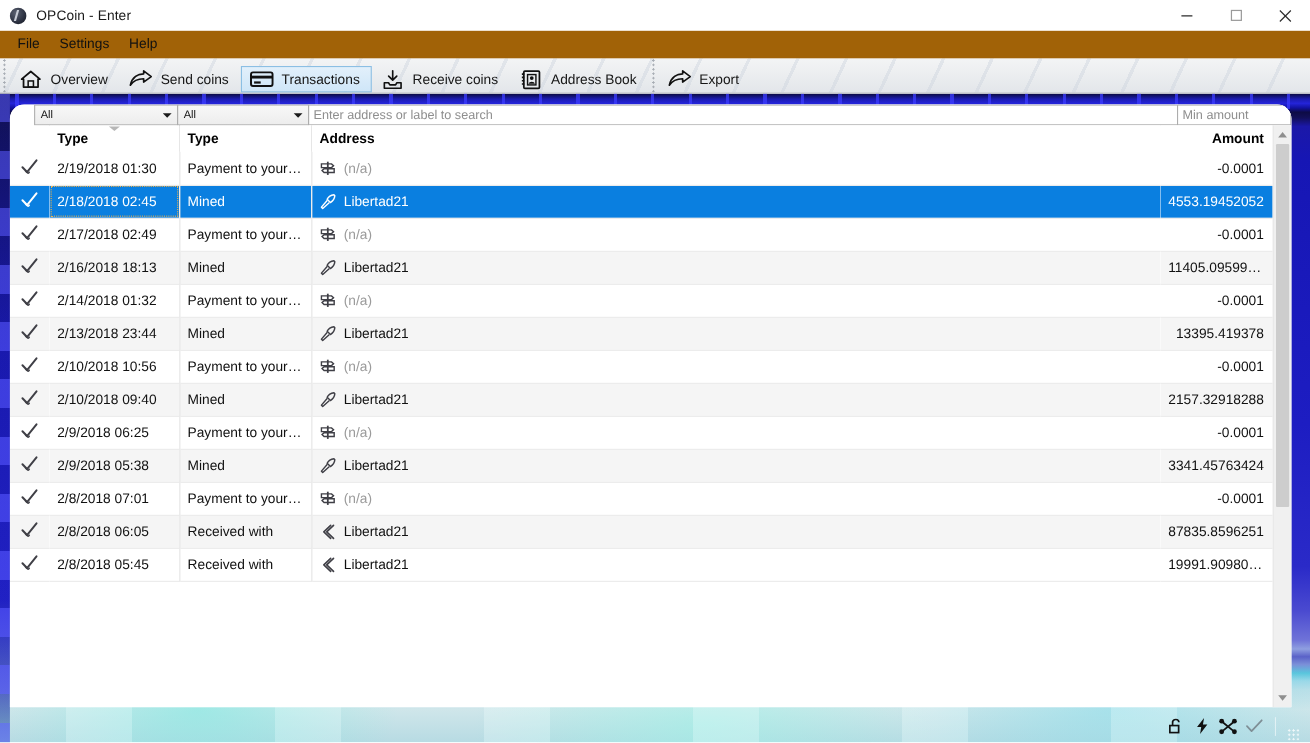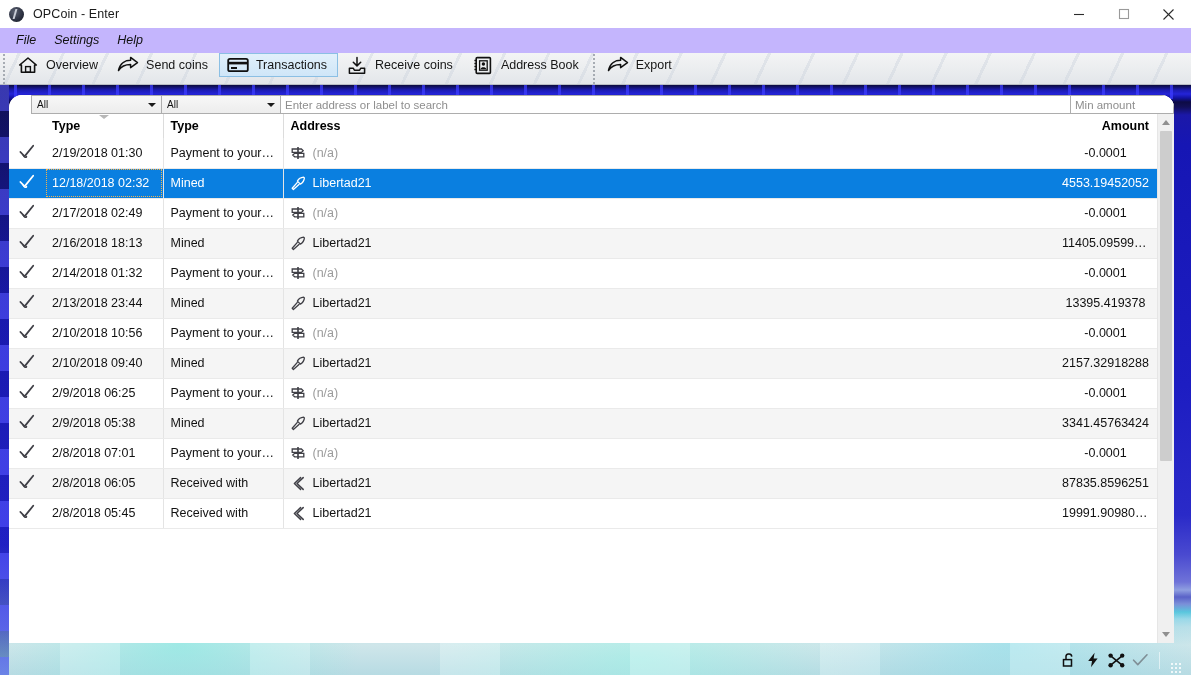--- a/index.html
+++ b/index.html
@@ -45,38 +45,38 @@
   .win-btn {
     width: 45px; height: 28px;
     display: flex; align-items: center; justify-content: center;
     color: #2b2b2b;
   }
   .win-btn svg { display: block; }
 
   
   .menubar {
     height: 25px; min-height: 25px;
-    background: #c4b5fd;
+    background: #a16207;
     display: flex; align-items: center;
     padding-left: 7px;
-    position: relative; z-index: 30; font-style: italic;
+    position: relative; z-index: 30;
   }
   .menu-item {
     font-size: 12.5px; color: #111;
     padding: 3px 9px 4px 9px;
     line-height: 1;
   }
 
   
   .toolbar {
     height: 32px; min-height: 32px;
     background:
       repeating-linear-gradient(115deg, rgba(255,255,255,0) 0 16px, rgba(205,212,222,.45) 16px 19px, rgba(255,255,255,0) 19px 40px),
       linear-gradient(180deg, #f3f4f5 0%, #eceef0 45%, #e3e6ea 100%);
-    display: flex; align-items: flex-start;
+    display: flex; align-items: flex-end;
     border-bottom: 1px solid #b9bdc4;
     position: relative; z-index: 20;
   }
   .tb-grip {
     width: 9px; align-self: stretch; flex: none;
     background-image:
       radial-gradient(circle, #9aa0a8 0.8px, transparent 1px);
     background-size: 4px 4px;
     background-position: 2px 4px;
     background-repeat: repeat-y;
@@ -240,21 +240,21 @@
     font-size: 12.5px; color: #111;
     padding: 0 6px 0 7px;
     height: 30px;
     border-right: 1px solid #e4e4e4;
     border-bottom: 1px solid #eaeaea;
     vertical-align: middle;
     white-space: nowrap; overflow: hidden; text-overflow: ellipsis;
   }
   table.tx td.c-status { border-right: none; text-align: center; padding: 0; }
   table.tx td.c-addr   { border-right: none; }
-  table.tx td.c-amt    { text-align: center; border-right: none; padding-right: 8px; }
+  table.tx td.c-amt    { text-align: right; border-right: none; padding-right: 8px; }
 
   tr.alt td { background: #f5f5f5; }
   tr.sel td { background: #0a7fe0 !important; color: #ffffff !important; }
   tr.sel td.c-amt { color: #ffffff !important; }
   tr.sel td.c-date {
     outline: 1px dotted #f3b24a;
     outline-offset: -2px;
   }
   td.neg { color: #d40000; }
   .muted { color: #9b9b9b; text-align: right; }
@@ -474,21 +474,21 @@
                   </td>
                   <td class="c-amt neg">-0.0001</td>
                 </tr>
                 <tr class="sel">
                   <td class="c-status"><span class="check-ic">
                       <span class="gi"><svg width="16" height="15" viewBox="0 0 16 15">
                           <path d="M1.4 8 L5.6 12.4 L14.2 1.8" fill="none" stroke="#ffffff" stroke-width="1.8" stroke-linecap="round" stroke-linejoin="round"></path>
                           <path d="M4.2 11.4 C5.6 13.6 7 13.9 7.6 12.6" fill="none" stroke="#ffffff" stroke-width="1.4" stroke-linecap="round"></path>
                         </svg></span>
                     </span></td>
-                  <td class="c-date">12/18/2018 02:32</td>
+                  <td class="c-date">2/18/2018 02:45</td>
                   <td class="c-type">Mined</td>
                   <td class="c-addr">
                     <span class="cell-flex">
                       <span class="gi">
                         <svg width="15" height="15" viewBox="0 0 15 15">
                           <path d="M12.6 1.1 C9.6 1.4 7.4 3.2 6.4 5.1 L9.4 8.1 C11.3 7 13.1 4.9 13.4 1.9 Z" fill="none" stroke="#ffffff" stroke-width="1.3" stroke-linejoin="round"></path>
                           <path d="M6.6 6.1 L1.2 12.3 L2.4 13.5 L8.5 8.1" fill="none" stroke="#ffffff" stroke-width="1.3" stroke-linejoin="round"></path>
                         </svg>
                       </span>
                       <span>Libertad21</span>

